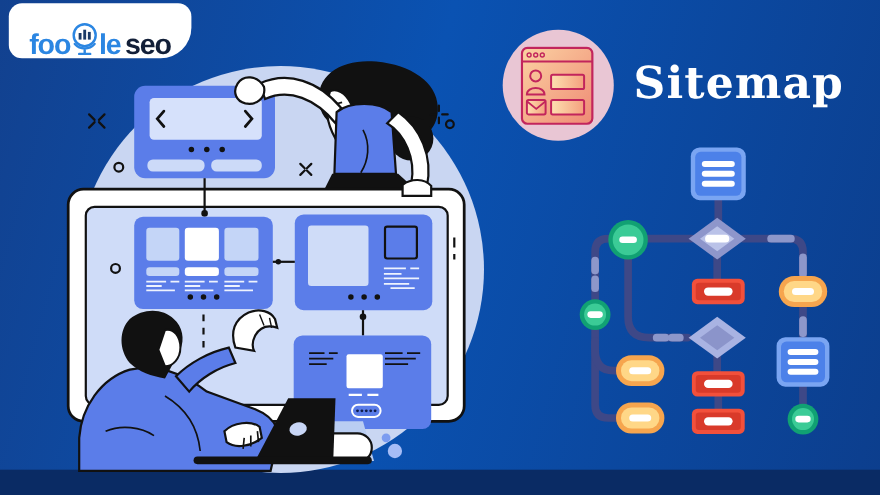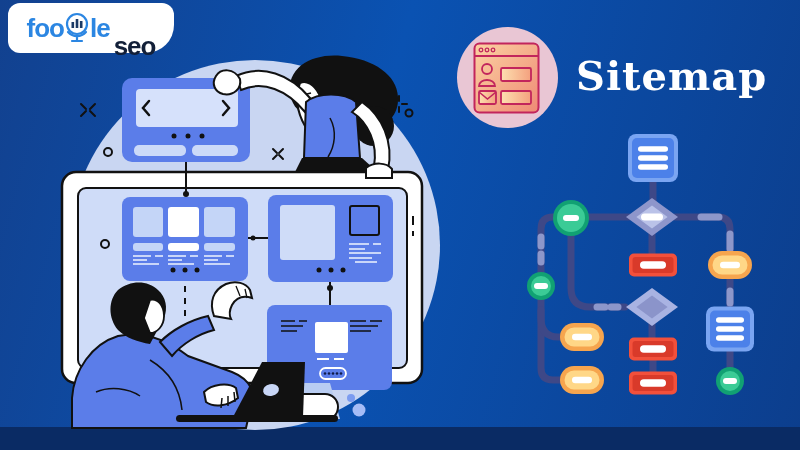--- a/index.html
+++ b/index.html
@@ -5,21 +5,21 @@
   html,body{margin:0;padding:0;background:#222;}
   .stage{
     position:relative;width:800px;height:450px;overflow:hidden;
     background:linear-gradient(105deg,#12418f 0%,#0a52b2 45%,#0c3e8d 100%);
     font-family:"Liberation Sans",sans-serif;
   }
   .bottom-strip{position:absolute;left:0;top:427px;width:800px;height:23px;background:#0a2b64;}
   
   .logo-card{
     position:absolute;left:8px;top:3px;width:166px;height:50px;background:#ffffff;
-    border-radius:12px 12px 28px 12px;display:flex;align-items:center;justify-content:center;gap:1px;
+    border-radius:12px 12px 28px 12px;display:flex;align-items:flex-end;justify-content:center;gap:1px;
   }
   .logo-card span{font-weight:bold;font-size:26px;letter-spacing:-1px;line-height:1;}
   .lg-blue{color:#2b86e2;}
   .lg-dark{color:#121f38;margin-left:3px;margin-top:36px;}
   .logo-globe{display:block;margin:0 -1px;}
   
   .icon-circle{position:absolute;left:457px;top:27px;width:101px;height:101px;border-radius:50%;background:#e9c6d4;}
   .icon-circle svg{position:absolute;left:16px;top:15px;}
   .page-title{
     position:absolute;left:576px;top:52px;width:210px;

